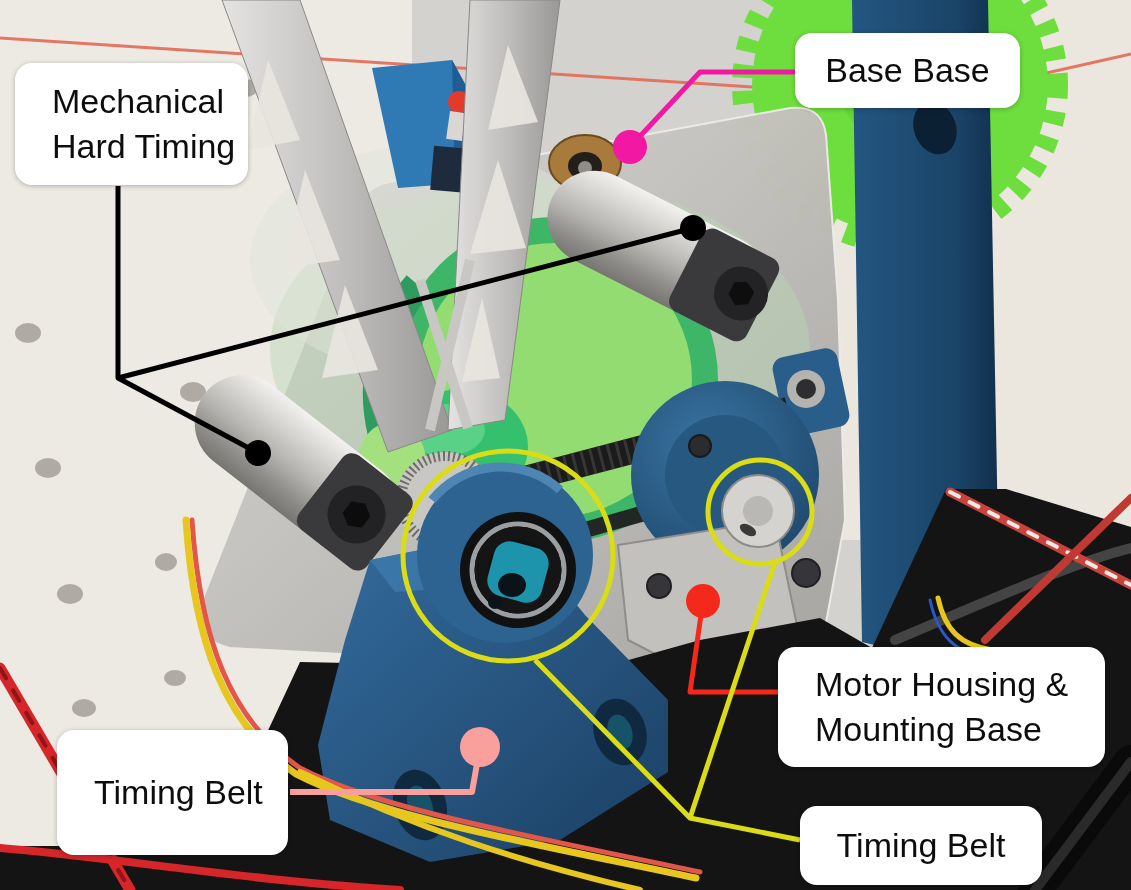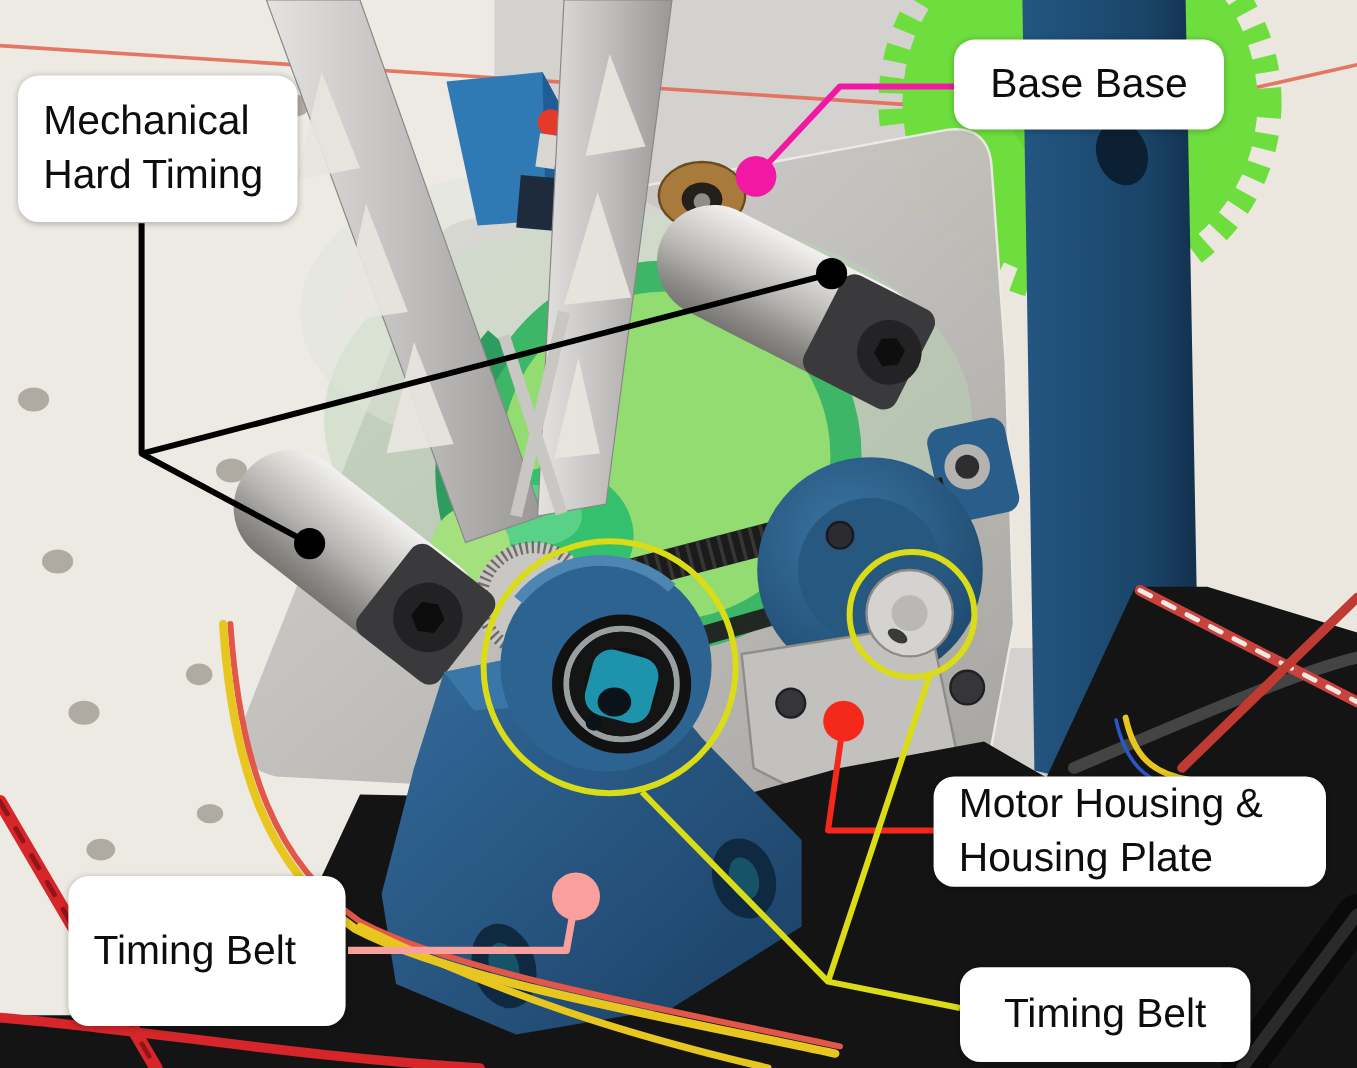--- a/index.html
+++ b/index.html
@@ -3,21 +3,21 @@
 <meta charset="utf-8">
 <style>
   html,body{margin:0;padding:0;background:#222;}
   #stage{position:relative;width:1131px;height:890px;overflow:hidden;
          font-family:"Liberation Sans",sans-serif;background:#d4d2cf;}
   #scene{position:absolute;left:0;top:0;}
   .label{position:absolute;background:#ffffff;border-radius:17px;
          box-shadow:0 1px 5px rgba(0,0,0,.25);
          color:#0d0d0d;font-size:34px;line-height:45px;font-weight:400;
          display:flex;flex-direction:column;justify-content:center;
-         box-sizing:border-box;padding:0 21px;}
+         box-sizing:border-box;padding:0 37px;}
   .label.center{align-items:center;text-align:center;padding:0;}
   .label div{white-space:nowrap;}
 </style>
 </head>
 <body>
 
 <div id="stage">
 
 <svg id="scene" width="1131" height="890" viewBox="0 0 1131 890">
   <defs>
@@ -222,23 +222,23 @@
 
 <div class="label" style="left:15px;top:63px;width:233px;height:122px;">
   <div>Mechanical</div>
   <div>Hard Timing</div>
 </div>
 
 <div class="label center" style="left:795px;top:33px;width:225px;height:75px;">
   <div>Base Base</div>
 </div>
 
-<div class="label" style="left:778px;top:647px;width:327px;height:92px;">
+<div class="label" style="left:778px;top:647px;width:327px;height:120px;">
   <div>Motor Housing &amp;</div>
-  <div>Housing Plate</div>
+  <div>Mounting Base</div>
 </div>
 
 <div class="label" style="left:57px;top:730px;width:231px;height:125px;">
   <div>Timing Belt</div>
 </div>
 
 <div class="label center" style="left:800px;top:806px;width:242px;height:79px;">
   <div>Timing Belt</div>
 </div>
 

